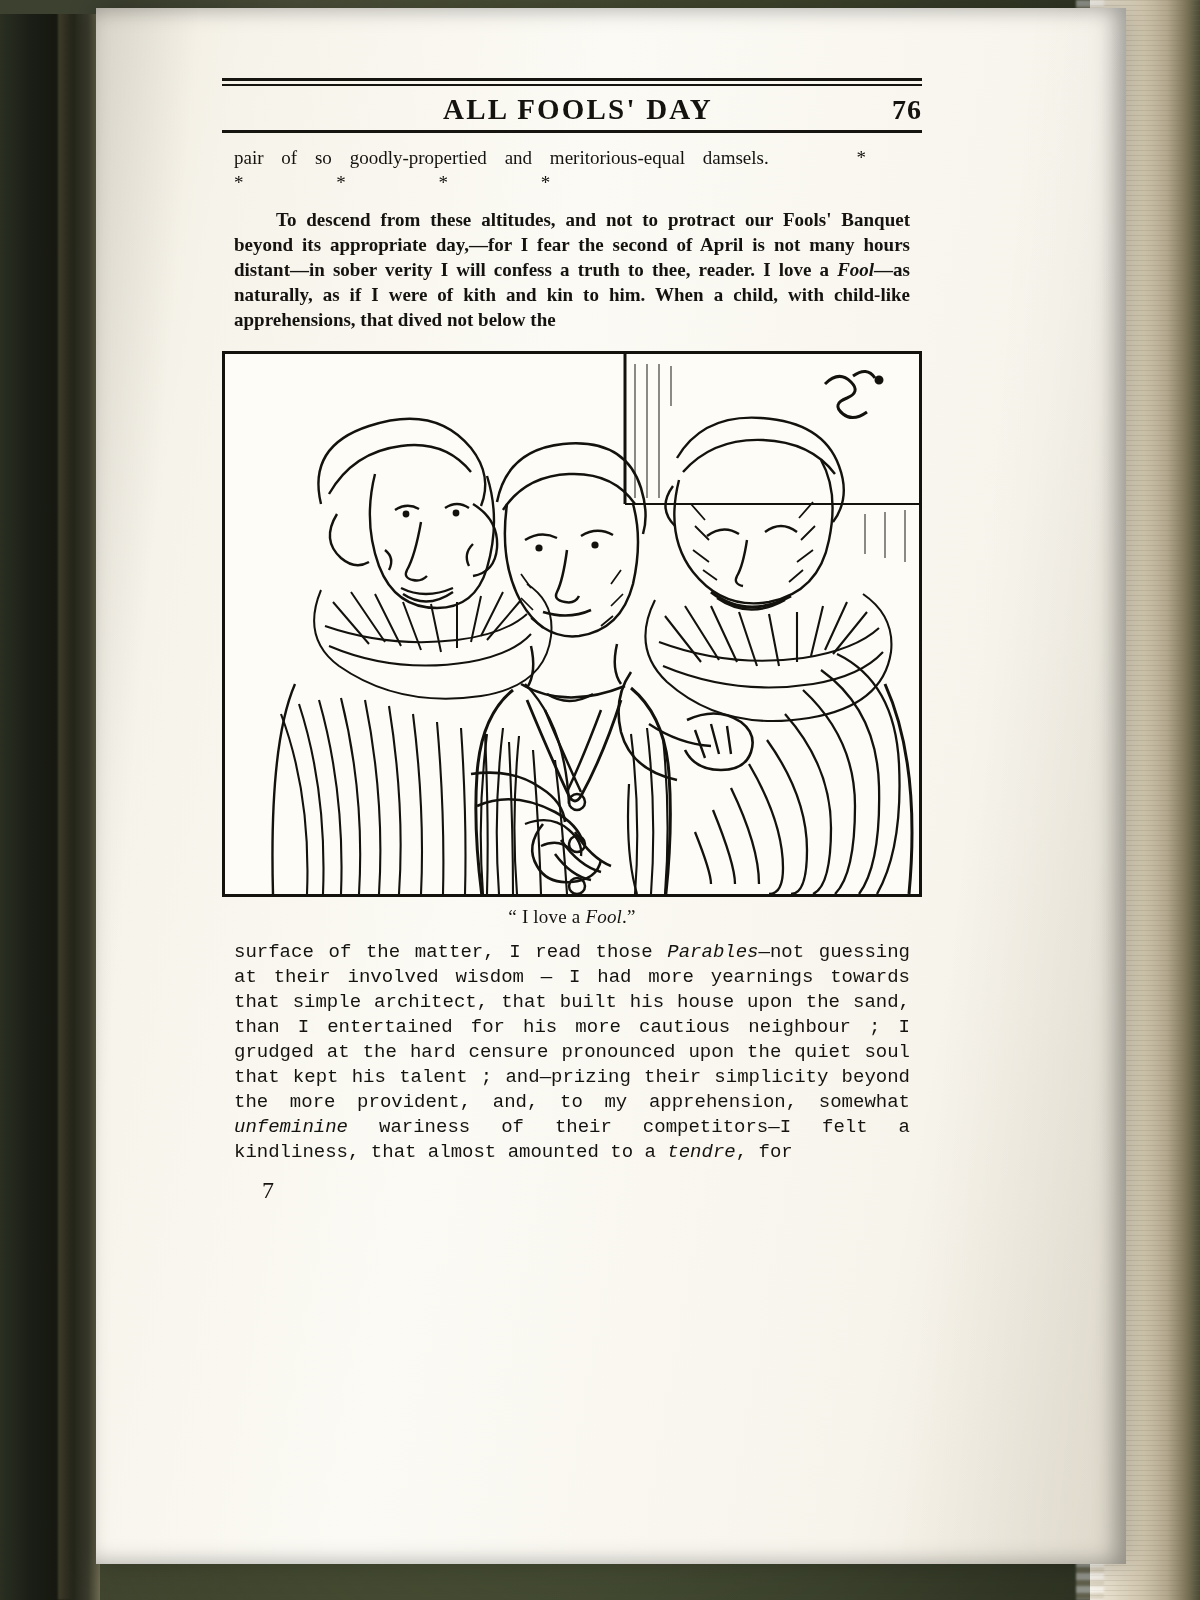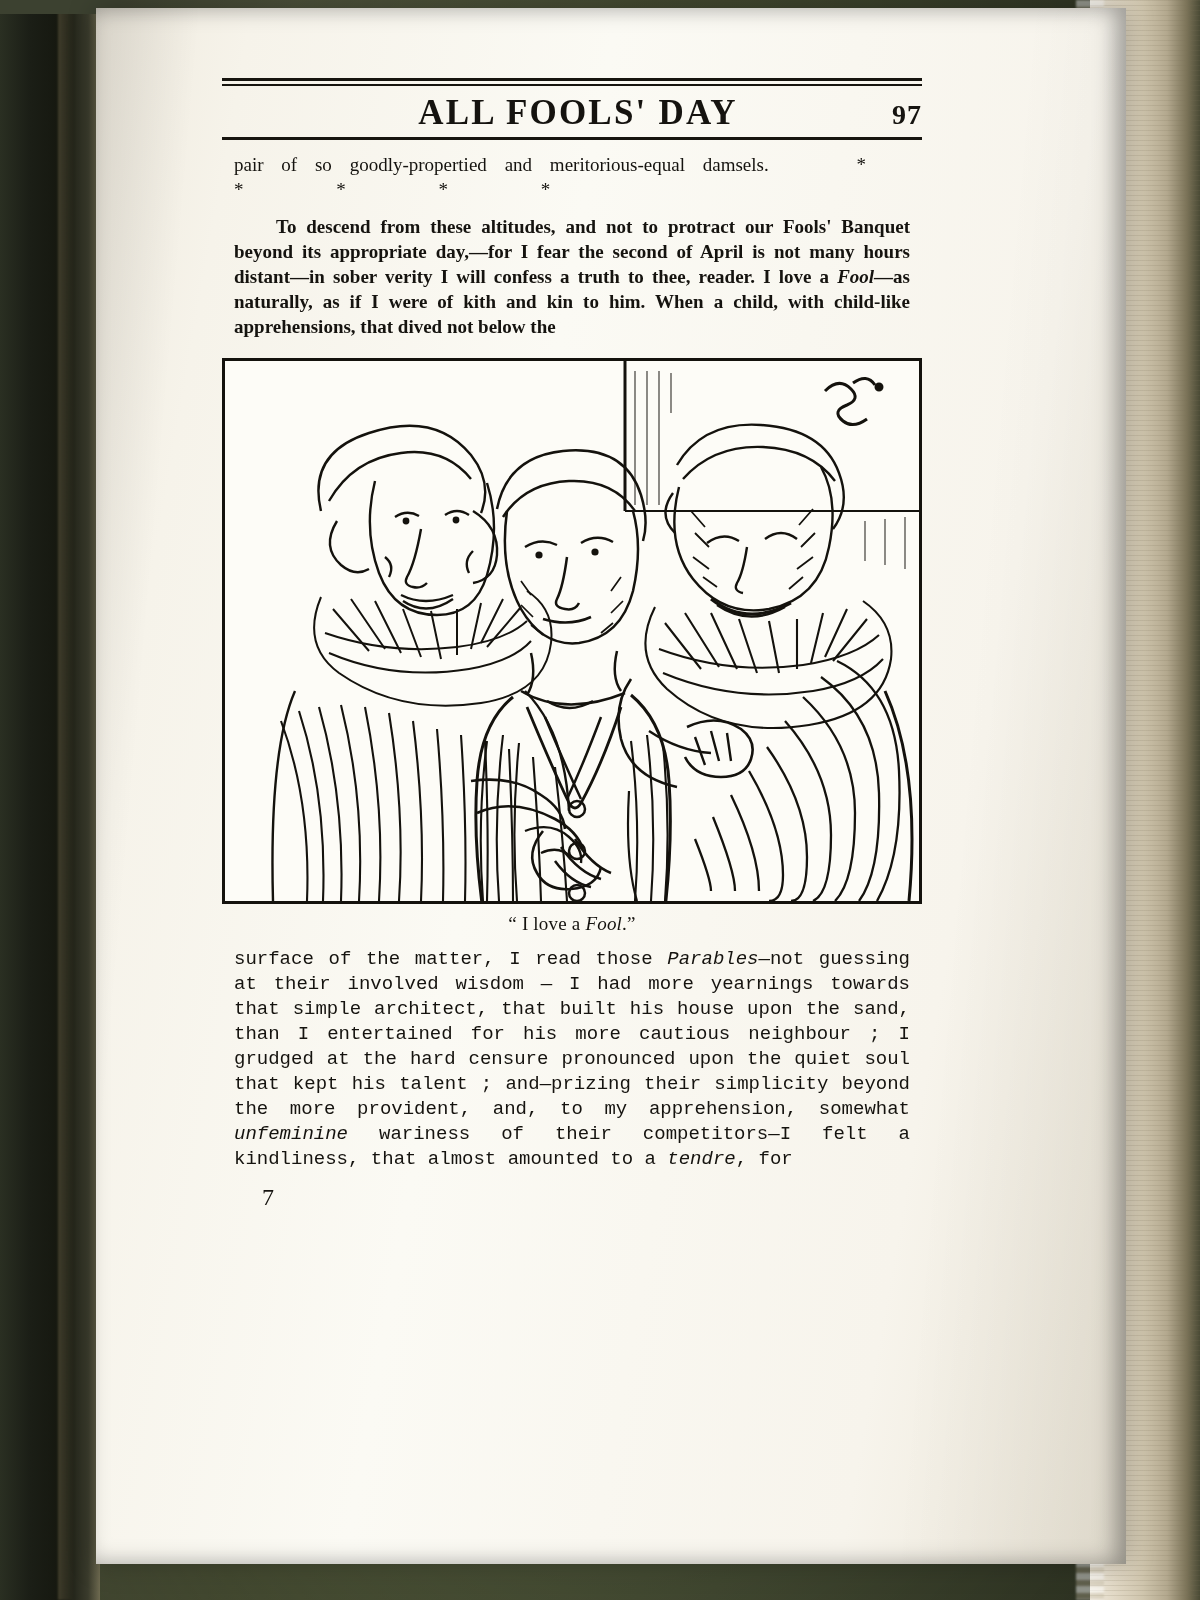--- a/index.html
+++ b/index.html
@@ -115,21 +115,21 @@
   .running-head {
     display: flex;
     align-items: baseline;
     justify-content: space-between;
     margin-top: 7px;
     margin-bottom: 4px;
   }
   .head-title {
     flex: 1;
     text-align: center;
-    font-size: 35px;
+    font-size: 29px;
     letter-spacing: 2.2px;
     font-weight: 700;
     padding-left: 42px;
   }
   .folio {
     font-size: 28px;
     font-weight: 700;
     letter-spacing: 1px;
   }
 
@@ -193,21 +193,21 @@
 
 <div class="page">
   <div class="page-sheen"></div>
 
   <div class="content">
 
     <div class="rule"></div>
     <div class="rule thin"></div>
     <div class="running-head">
       <div class="head-title">ALL FOOLS' DAY</div>
-      <div class="folio">97</div>
+      <div class="folio">76</div>
     </div>
     <div class="rule"></div>
 
     <p class="body blk-top">
       <span>pair of so goodly-propertied and meritorious-equal damsels.</span>
       <span class="asterisks">* * * * *</span>
     </p>
 
     <p class="body indent"><span>To descend from these altitudes, and not to protract our Fools' Banquet beyond its appropriate day,—for I fear the second of April is not many hours distant—in sober verity I will confess a truth to thee, reader.  I love a </span><i class="it">Fool</i><span>—as naturally, as if I were of kith and kin to him.  When a child, with child-like apprehensions, that dived not below the</span></p>
 

